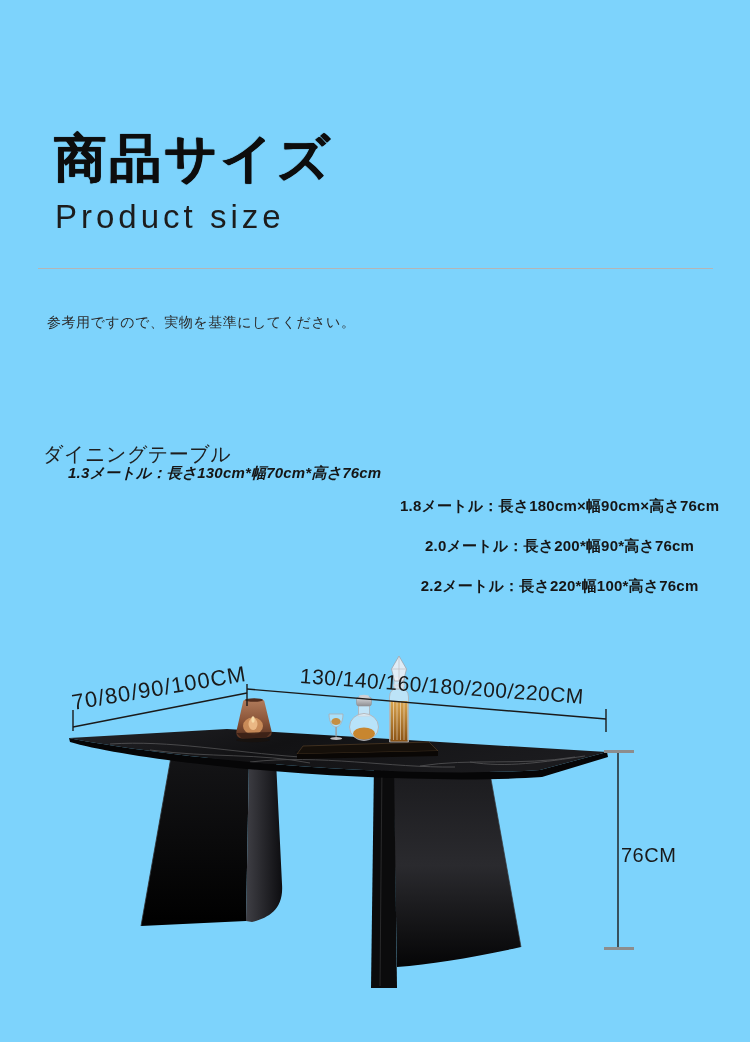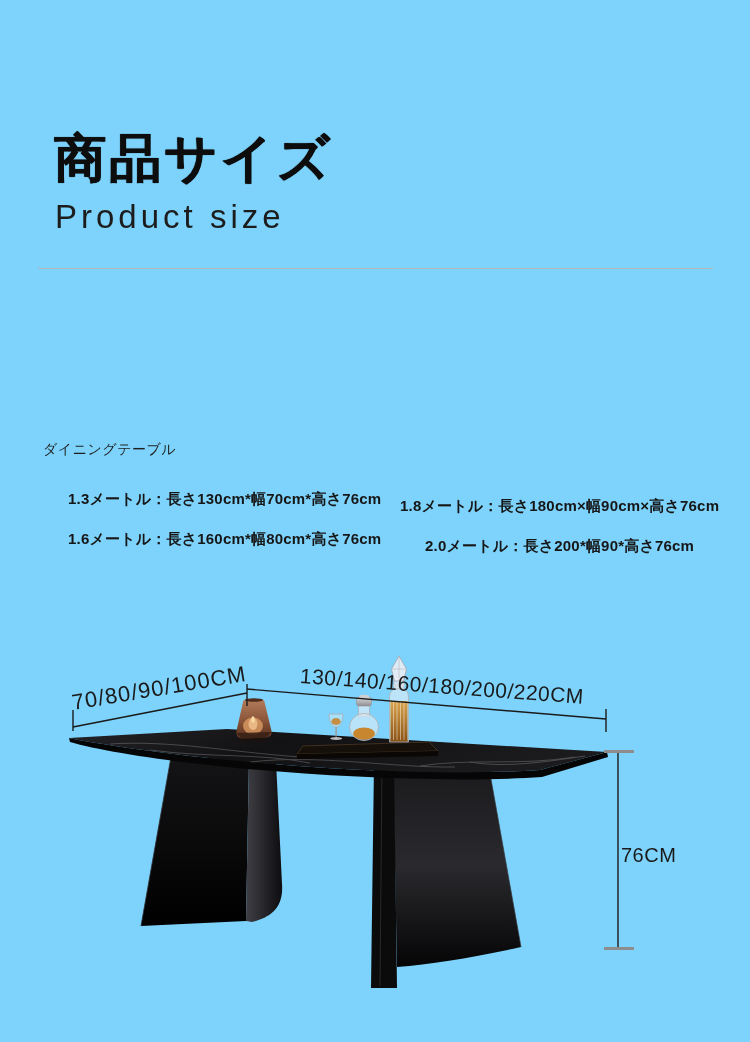--- a/index.html
+++ b/index.html
@@ -41,33 +41,33 @@
     width:660px;
     font-size:14px;
     font-weight:500;
     line-height:29px;
     letter-spacing:0.5px;
     color:#2b2b2b;
   }
   .notice .l2{padding-left:4px;}
   .section-label{
     left:43px; top:441px;
-    font-size:14px;
+    font-size:20px;
     letter-spacing:0.5px;
     color:#1f1f1f;
   }
   .size-col{
     font-size:15px;
     font-weight:600;
     color:#161616;
     letter-spacing:0.2px;
     white-space:nowrap;
   }
   .size-col .row{margin-bottom:21px;}
-  .size-col.left{left:68px; top:490px;}
+  .size-col.left{left:68px; top:464px;font-style:italic;}
   .size-col.right{left:400px; top:497px;text-align:center;}
 
   .figure-svg{left:0; top:0; width:750px; height:1042px;}
 
   .dim-label{
     font-size:22px;
     color:#1a1a1a;
     letter-spacing:1px;
     white-space:nowrap;
   }
@@ -92,32 +92,33 @@
 </head>
 <body>
 
 <div class="page">
 
   <div class="abs title-ja">商品サイズ</div>
   <div class="abs title-en">Product size</div>
   <div class="abs divider"></div>
 
   <div class="abs notice">
+    <div class="l2">参考用ですので、実物を基準にしてください。</div>
   </div>
 
   <div class="abs section-label">ダイニングテーブル</div>
 
   <div class="abs size-col left">
     <div class="row">1.3メートル：長さ130cm*幅70cm*高さ76cm</div>
-    <div class="row">1.6メートル：長さ160cm*幅80cm*高さ76cm</div>
   </div>
 
   <div class="abs size-col right">
     <div class="row">1.8メートル：長さ180cm×幅90cm×高さ76cm</div>
     <div class="row">2.0メートル：長さ200*幅90*高さ76cm</div>
+    <div class="row">2.2メートル：長さ220*幅100*高さ76cm</div>
   </div>
 
   <svg class="abs figure-svg" viewBox="0 0 750 1042" xmlns="http://www.w3.org/2000/svg">
     <defs>
       <linearGradient id="marbleG" x1="0" y1="0" x2="1" y2="0.25">
         <stop offset="0" stop-color="#232327"></stop>
         <stop offset="0.45" stop-color="#121214"></stop>
         <stop offset="1" stop-color="#1b1b1e"></stop>
       </linearGradient>
       <linearGradient id="legFrontG" x1="0" y1="0" x2="0" y2="1">

